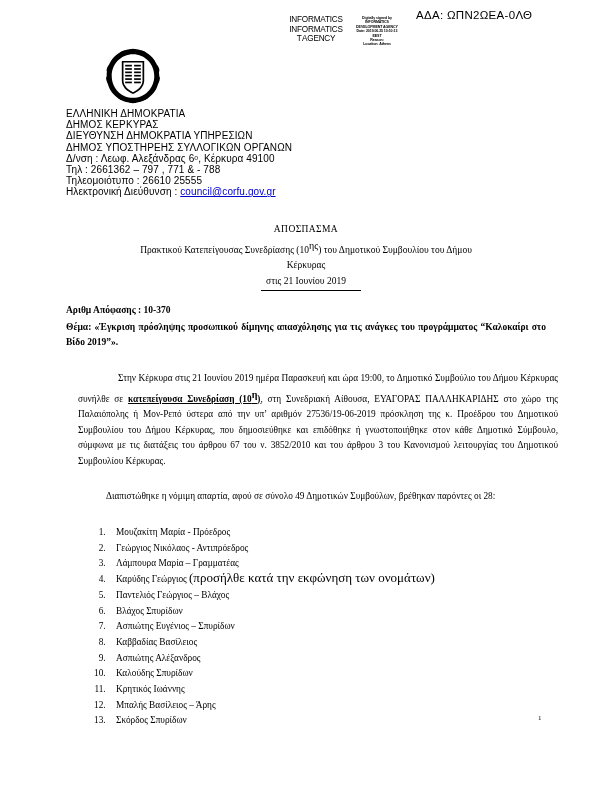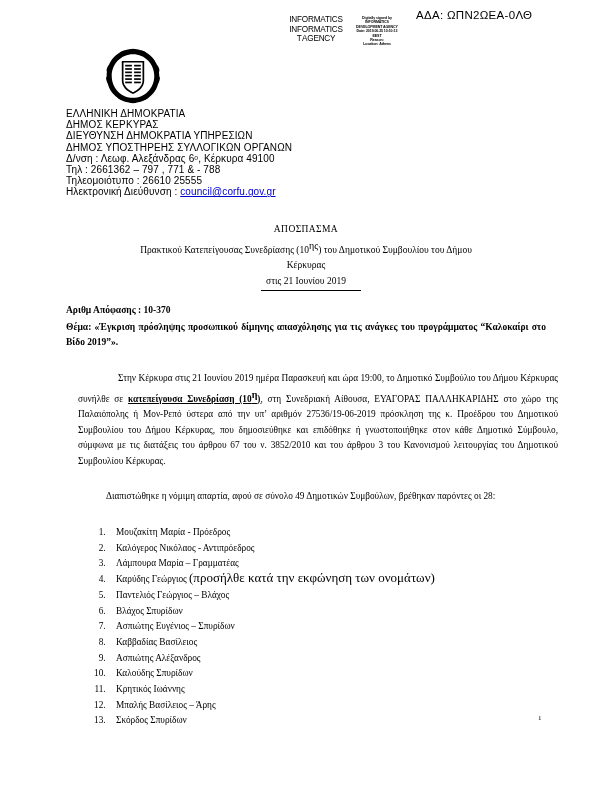--- a/index.html
+++ b/index.html
@@ -251,21 +251,21 @@
   <div class="body-para" id="para-1">
     <span class="indent"></span><span>Στην Κέρκυρα στις 21  Ιουνίου  2019  ημέρα Παρασκευή και ώρα 19:00,  το Δημοτικό Συμβούλιο του Δήμου Κέρκυρας συνήλθε σε </span><span class="u b"><span>κατεπείγουσα  Συνεδρίαση (10</span><span class="sup">η</span><span>)</span></span><span>, στη Συνεδριακή Αίθουσα, ΕΥΑΓΟΡΑΣ ΠΑΛΛΗΚΑΡΙΔΗΣ στο χώρο της Παλαιόπολης ή Μον-Ρεπό ύστερα από την υπ’ αριθμόν 27536/19-06-2019 πρόσκληση της κ. Προέδρου του Δημοτικού Συμβουλίου του Δήμου Κέρκυρας, που δημοσιεύθηκε και επιδόθηκε ή γνωστοποιήθηκε στον κάθε Δημοτικό Σύμβουλο, σύμφωνα με τις διατάξεις του άρθρου 67 του ν. 3852/2010 και του άρθρου 3 του Κανονισμού λειτουργίας του Δημοτικού Συμβουλίου Κέρκυρας.</span>
   </div>
 
   <div class="body-para" id="para-2">
     <span class="indent"></span><span>Διαπιστώθηκε η νόμιμη απαρτία, αφού σε σύνολο 49 Δημοτικών Συμβούλων, βρέθηκαν παρόντες οι 28:</span>
   </div>
 
   <ol class="member-list">
     <li><span>Μουζακίτη Μαρία - Πρόεδρος</span><span class="note"></span></li>
-    <li><span>Καλόγερος Νικόλαος - Αντιπρόεδρος</span><span class="note"></span></li>
+    <li><span>Γεώργιος Νικόλαος - Αντιπρόεδρος</span><span class="note"></span></li>
     <li><span>Λάμπουρα Μαρία – Γραμματέας</span><span class="note"></span></li>
     <li><span>Καρύδης Γεώργιος </span><span class="note">(προσήλθε κατά την εκφώνηση των ονομάτων)</span></li>
     <li><span>Παντελιός Γεώργιος – Βλάχος</span><span class="note"></span></li>
     <li><span>Βλάχος Σπυρίδων</span><span class="note"></span></li>
     <li><span>Ασπιώτης Ευγένιος – Σπυρίδων</span><span class="note"></span></li>
     <li><span>Καββαδίας Βασίλειος</span><span class="note"></span></li>
     <li><span>Ασπιώτης Αλέξανδρος</span><span class="note"></span></li>
     <li><span>Καλούδης Σπυρίδων</span><span class="note"></span></li>
     <li><span>Κρητικός Ιωάννης</span><span class="note"></span></li>
     <li><span>Μπαλής Βασίλειος – Άρης</span><span class="note"></span></li>

